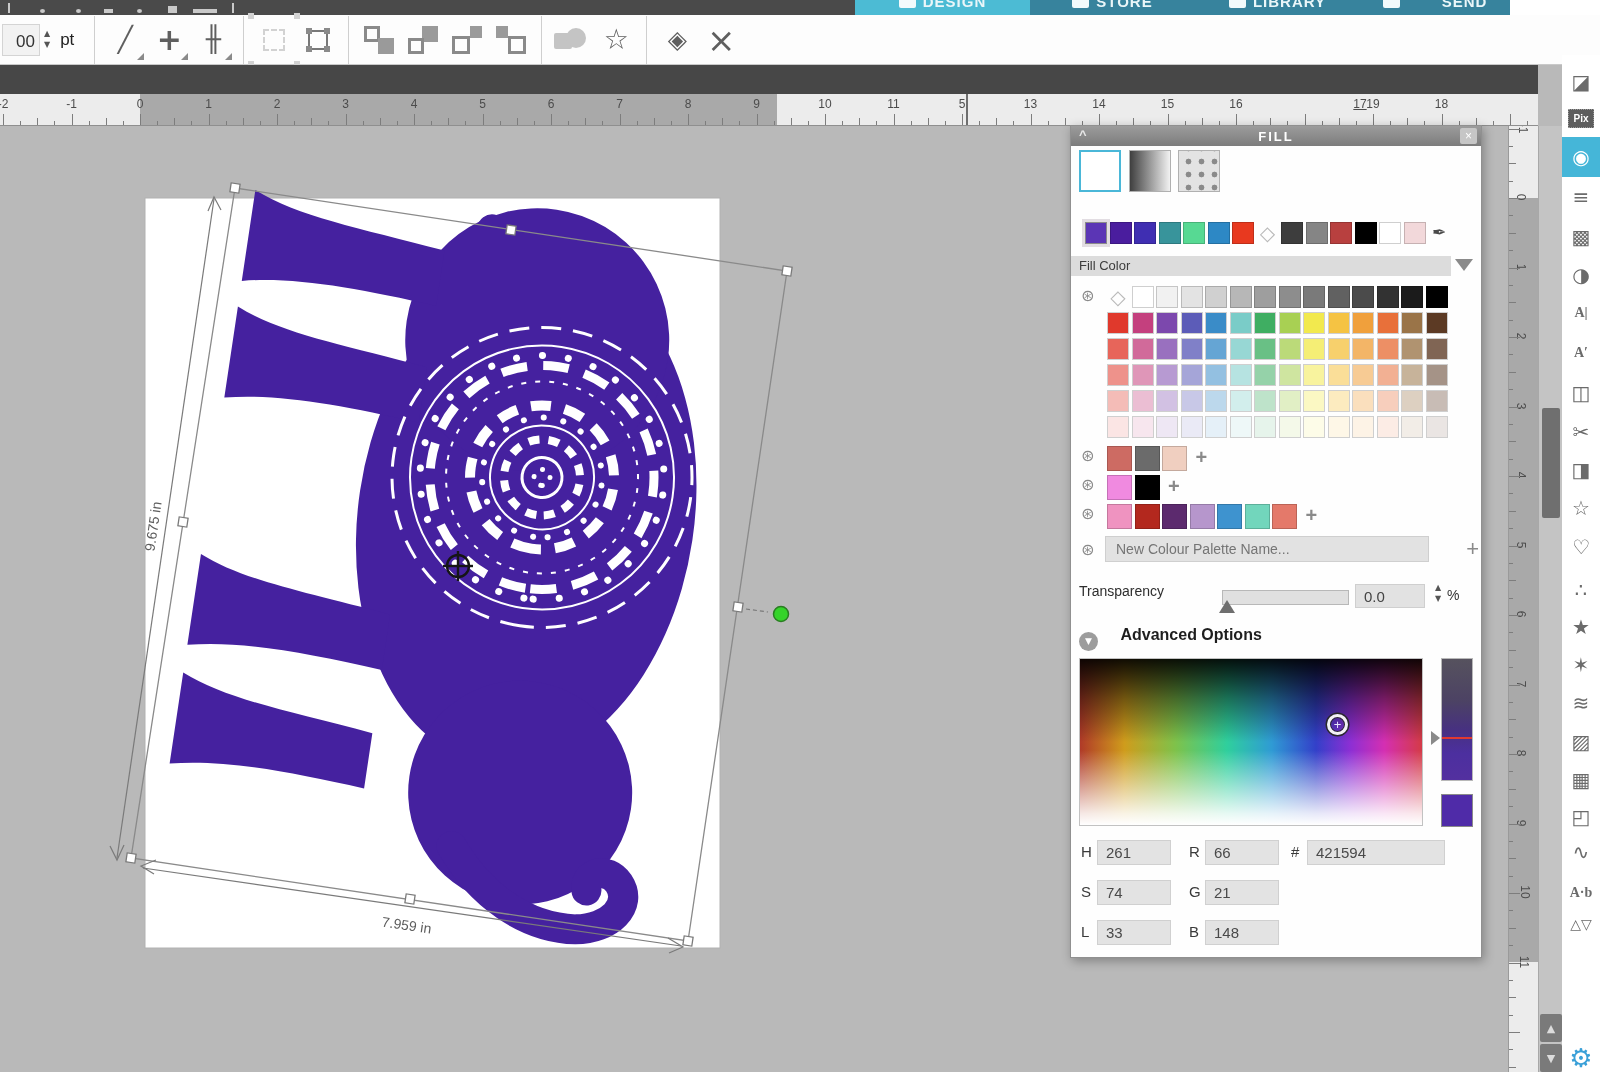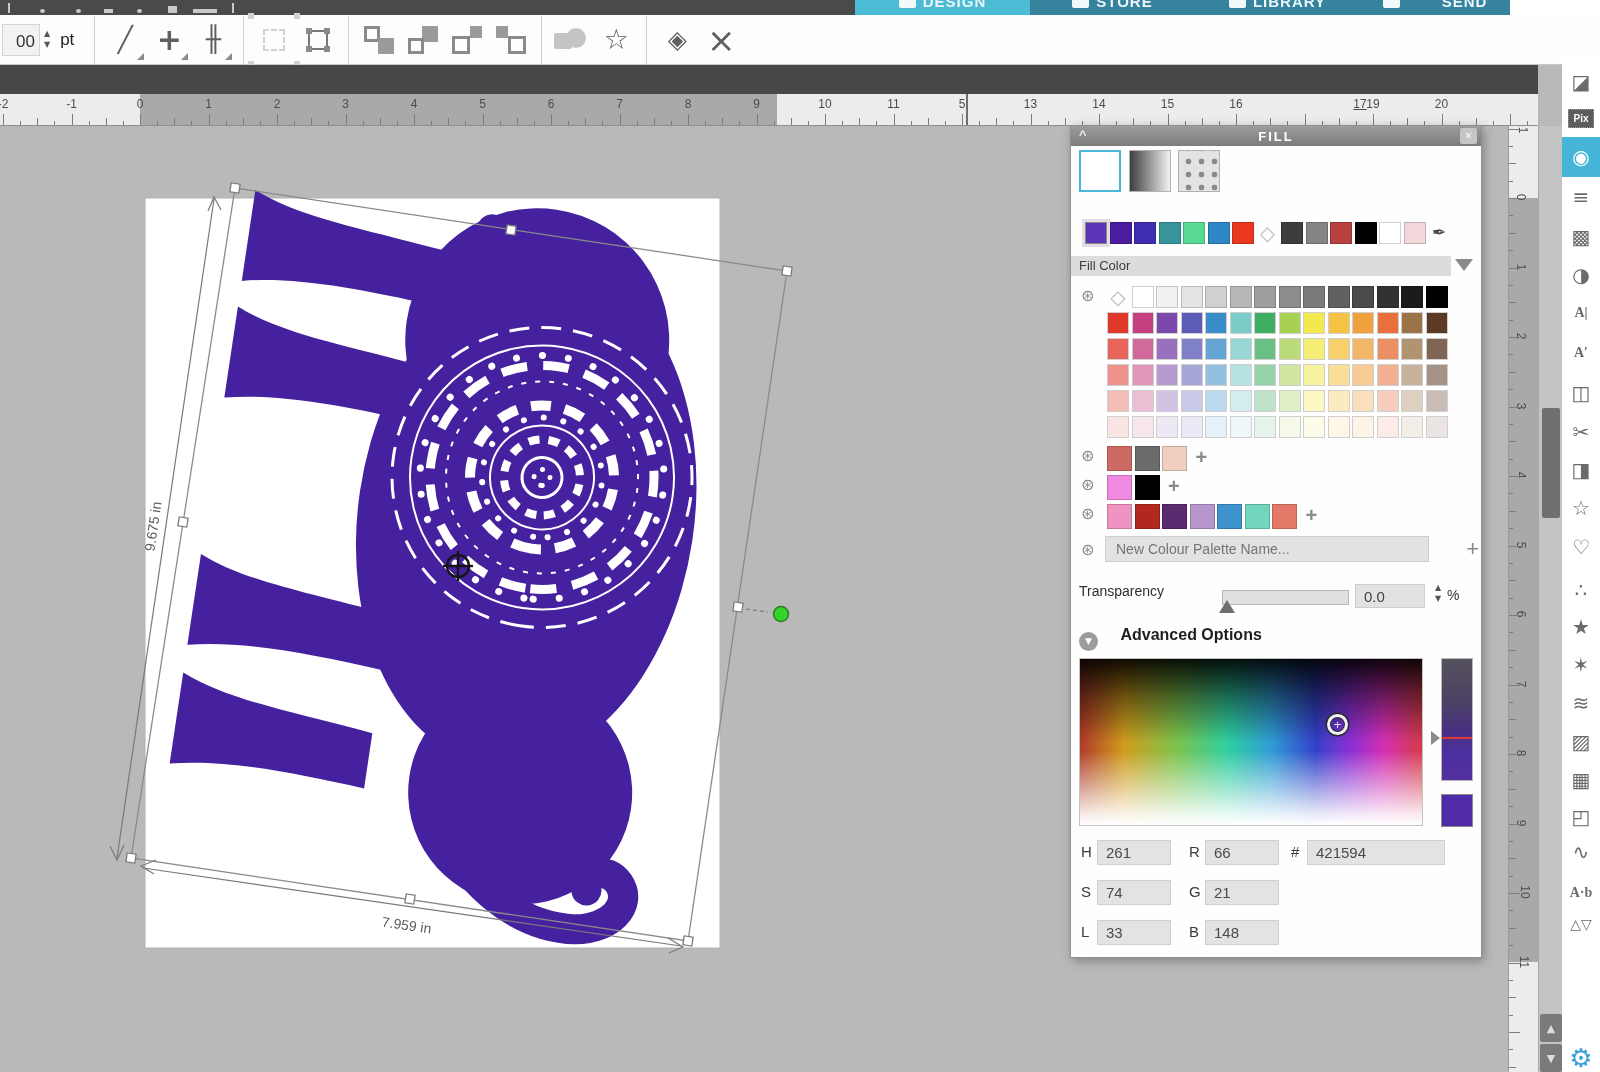--- a/index.html
+++ b/index.html
@@ -347,21 +347,21 @@
       <span class="hnum" style="left: 756.5px;">9</span>
       <span class="hnum" style="left: 825px;">10</span>
       <span class="hnum" style="left: 893.5px;">11</span>
       <span class="hnum" style="left: 962px;">5</span>
       <span class="hnum" style="left: 1030.5px;">13</span>
       <span class="hnum" style="left: 1099px;">14</span>
       <span class="hnum" style="left: 1167.5px;">15</span>
       <span class="hnum" style="left: 1236px;">16</span>
       <span class="hnum" style="left: 1360px; text-decoration: underline;">17</span>
       <span class="hnum" style="left: 1373px;">19</span>
-      <span class="hnum" style="left: 1441.5px;">20</span>
+      <span class="hnum" style="left: 1441.5px;">18</span>
       <i class="htick" style="left: 3px; height: 11px;"></i>
       <i class="htick" style="left: 20.125px; height: 4px;"></i>
       <i class="htick" style="left: 37.25px; height: 7px;"></i>
       <i class="htick" style="left: 54.375px; height: 4px;"></i>
       <i class="htick" style="left: 71.5px; height: 11px;"></i>
       <i class="htick" style="left: 88.625px; height: 4px;"></i>
       <i class="htick" style="left: 105.75px; height: 7px;"></i>
       <i class="htick" style="left: 122.875px; height: 4px;"></i>
       <i class="htick" style="left: 140px; height: 11px;"></i>
       <i class="htick" style="left: 157.125px; height: 4px;"></i>

